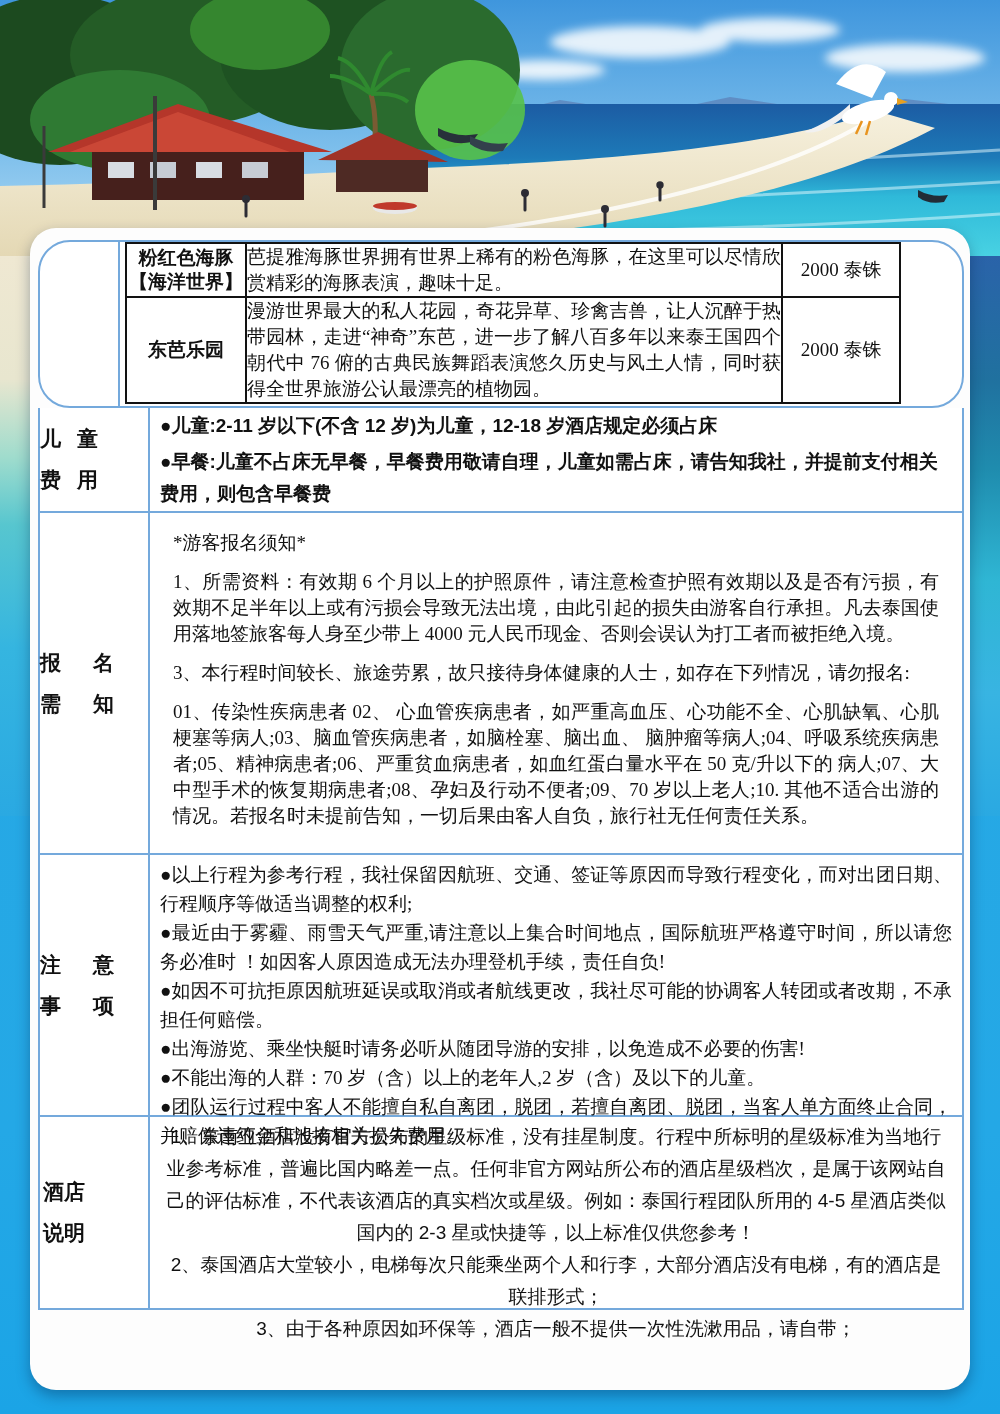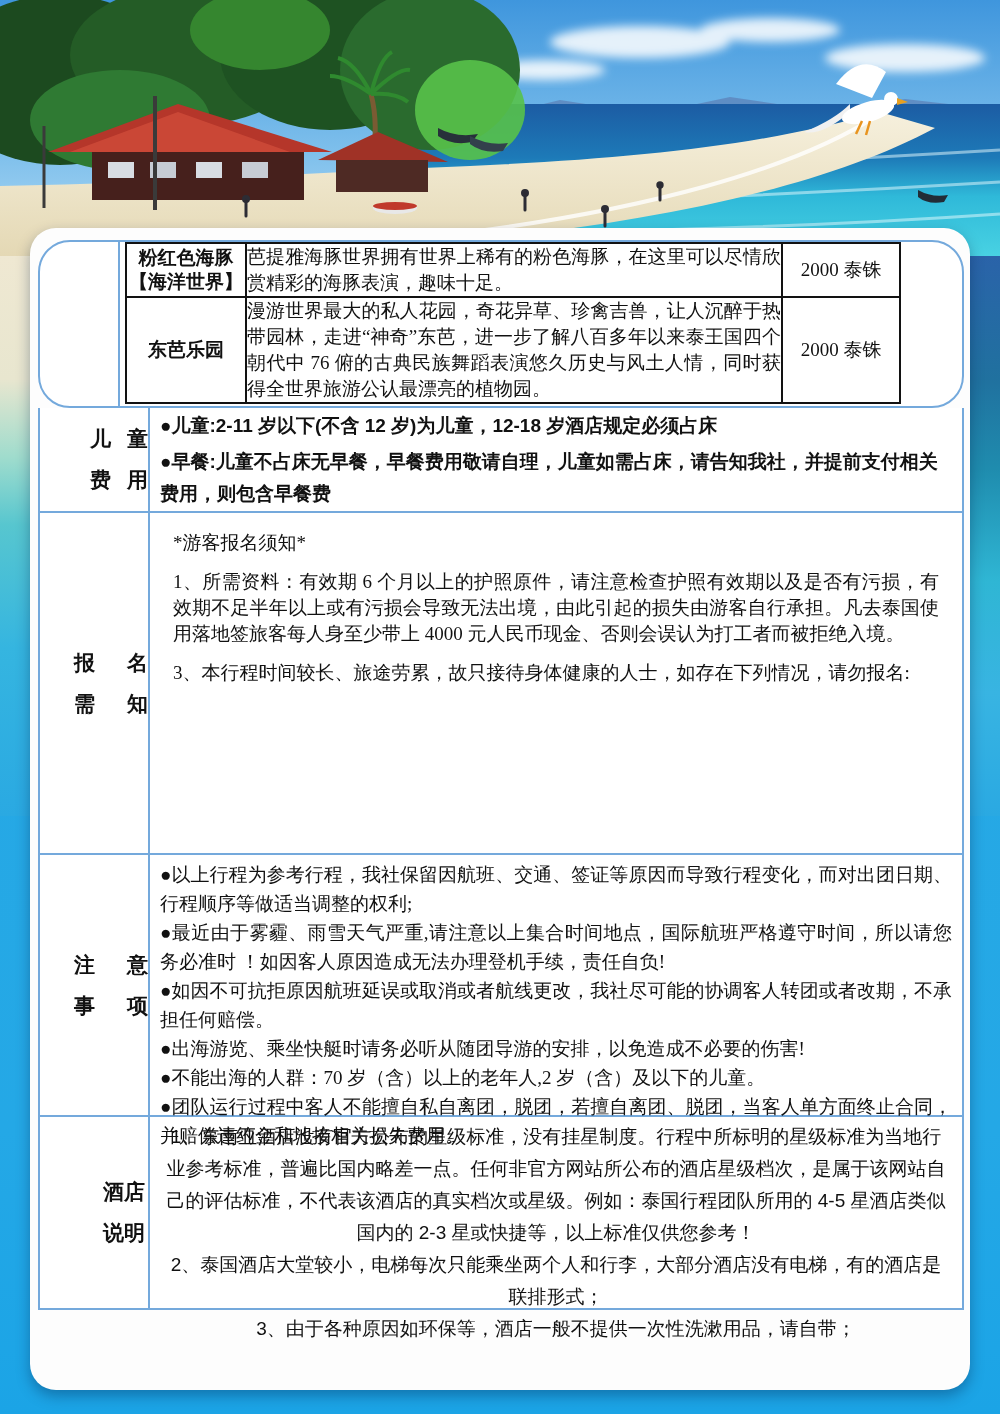--- a/index.html
+++ b/index.html
@@ -21,21 +21,21 @@
   .card{
     position:absolute;left:30px;top:228px;width:940px;height:1162px;
     background:#fdfdfd;border-radius:26px;box-shadow:0 6px 14px rgba(0,30,70,.35);
   }
   .doc{position:absolute;left:8px;top:12px;width:926px;}
   .row{display:flex;border:2px solid var(--border-blue);border-top:none;background:#fff;box-sizing:border-box;}
   .row:first-child{border-top:2px solid var(--border-blue);border-radius:32px;}
   .cell{box-sizing:border-box;}
   .label{
     width:110px;flex:0 0 110px;border-right:2px solid var(--border-blue);
-    display:flex;flex-direction:column;justify-content:center;align-items:flex-end;gap:13px;
+    display:flex;flex-direction:column;justify-content:center;align-items:flex-start;gap:13px;
     font-weight:bold;font-size:21px;
   }
   .label-empty{width:80px;flex:0 0 80px;}
   .content{flex:1;min-width:0;}
   .vl{text-align:justify;text-align-last:justify;white-space:nowrap;}
   .w72{width:74px;}
   .w58{width:58px;}
   .wsnug{width:48px;text-align-last:center;}
 
   
@@ -220,20 +220,21 @@
     <div class="row row-signup">
       <div class="cell label">
         <div class="vl w72">报名</div>
         <div class="vl w72">需知</div>
       </div>
       <div class="cell content serif">
 
       <p>*游客报名须知*</p>
           <p>1、所需资料：有效期 6 个月以上的护照原件，请注意检查护照有效期以及是否有污损，有效期不足半年以上或有污损会导致无法出境，由此引起的损失由游客自行承担。凡去泰国使用落地签旅客每人身至少带上 4000 元人民币现金、否则会误认为打工者而被拒绝入境。</p>
           <p>3、本行程时间较长、旅途劳累，故只接待身体健康的人士，如存在下列情况，请勿报名:</p>
+          <p>01、传染性疾病患者 02、 心血管疾病患者，如严重高血压、心功能不全、心肌缺氧、心肌梗塞等病人;03、脑血管疾病患者，如脑栓塞、脑出血、 脑肿瘤等病人;04、呼吸系统疾病患者;05、精神病患者;06、严重贫血病患者，如血红蛋白量水平在 50 克/升以下的 病人;07、大中型手术的恢复期病患者;08、孕妇及行动不便者;09、70 岁以上老人;10. 其他不适合出游的情况。若报名时未提前告知，一切后果由客人自负，旅行社无任何责任关系。</p>
         </div>
     </div>
 
     <div class="row row-notes">
       <div class="cell label">
         <div class="vl w72">注意</div>
         <div class="vl w72">事项</div>
       </div>
       <div class="cell content serif">
 

